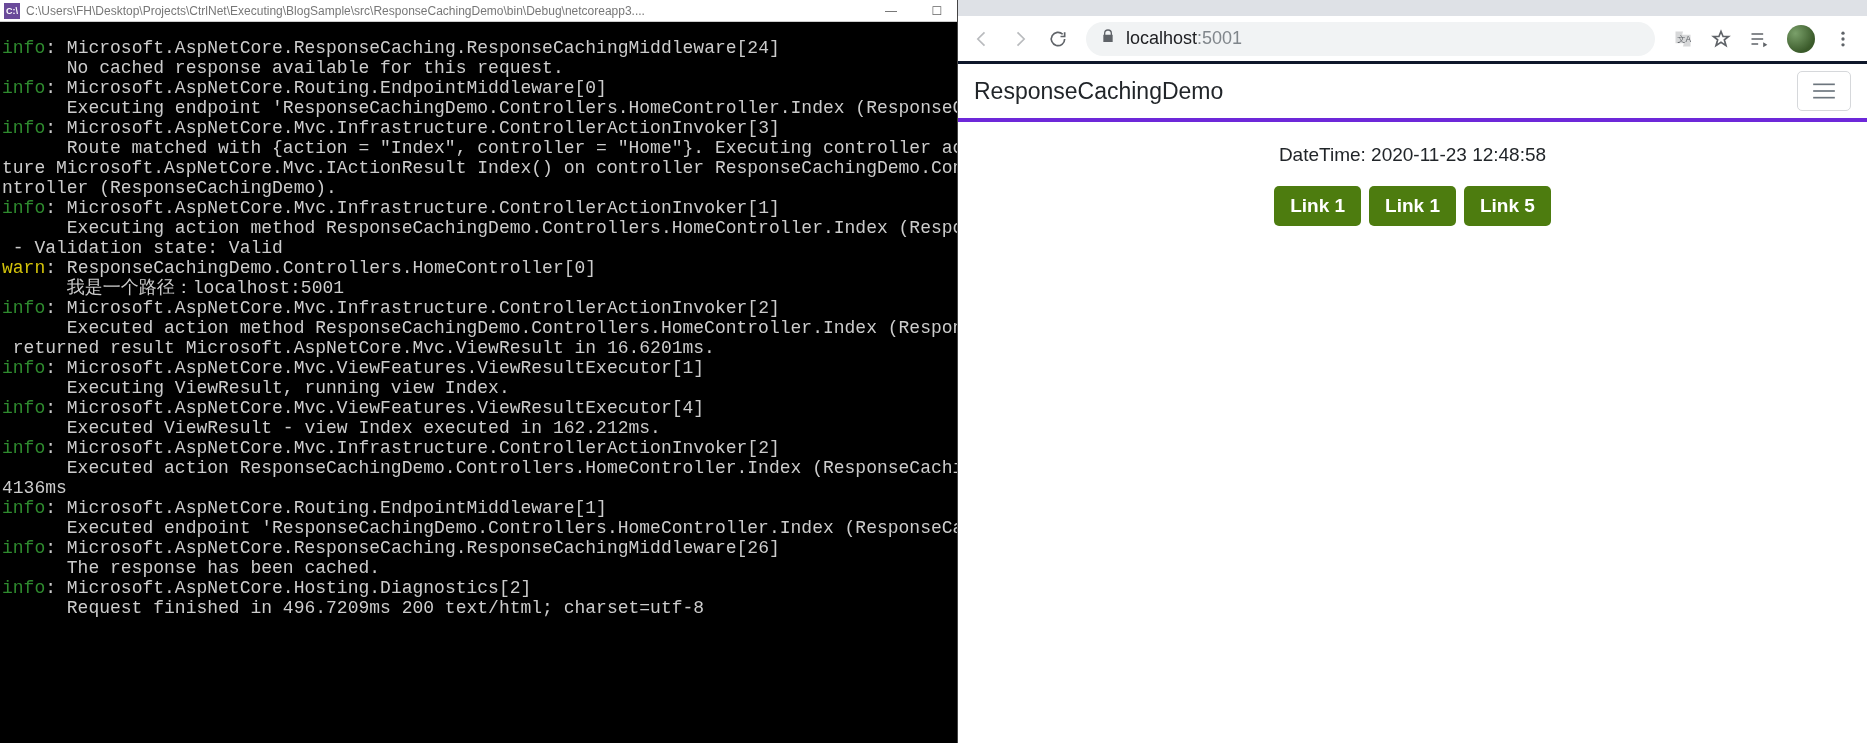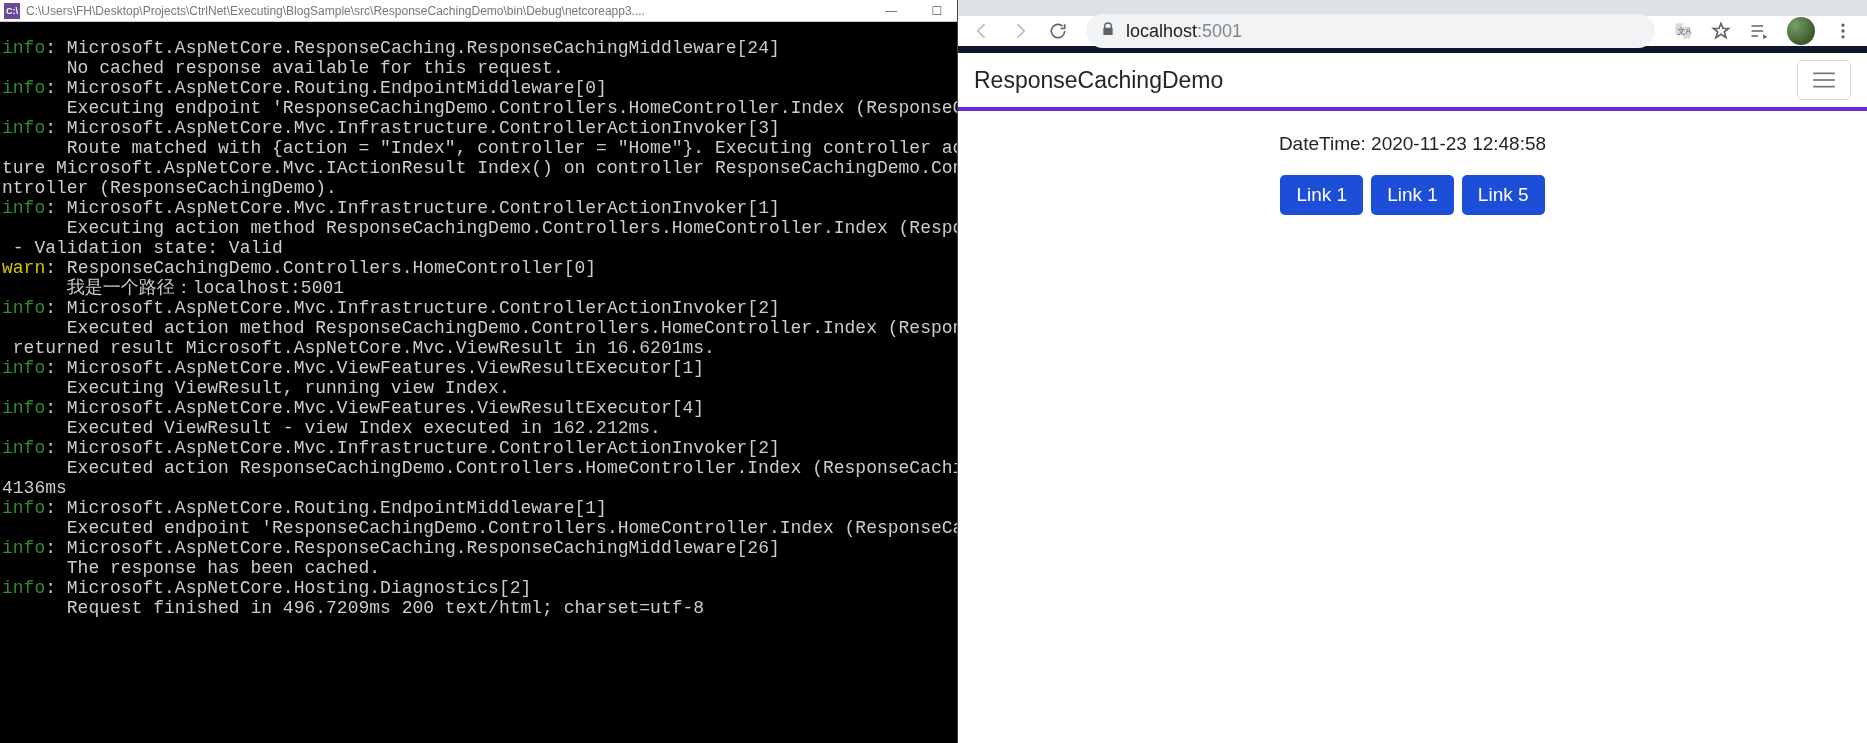--- a/index.html
+++ b/index.html
@@ -24,22 +24,22 @@
     font-size: 18px; line-height: 20px; padding: 16px 2px; white-space: pre; overflow: hidden;
   }
   .lvl-info { color: #2e8b2e; }
   .lvl-warn { color: #d4c40a; }
   .log-line { white-space: pre; }
 
   
   .browser { flex: 1; display: flex; flex-direction: column; background: #fff; }
   .tab-strip { height: 16px; background: #dee1e6; }
   .toolbar {
-    height: 37px; background: #fff; display: flex; align-items: center;
-    gap: 18px; padding: 0 14px; border-bottom: 7px solid #0f172a;
+    height: 48px; background: #fff; display: flex; align-items: center;
+    gap: 18px; padding: 0 14px; border-bottom: 3px solid #0f172a;
   }
   .nav-icn { width: 20px; height: 20px; color: #5f6368; display:flex; align-items:center; justify-content:center; }
   .nav-icn.disabled { color: #b9bbbe; }
   .addr {
     flex: 1; height: 34px; background: #f1f3f4; border-radius: 17px;
     display: flex; align-items: center; gap: 10px; padding: 0 14px; color: #202124;
     font-size: 18px;
   }
   .addr .host { color: #202124; }
   .addr .port { color: #80868b; }
@@ -52,22 +52,22 @@
     font-size: 23px; color: #212529;
   }
   .hamburger {
     width: 54px; height: 40px; border: 1px solid #d6d8db; border-radius: 5px;
     display: flex; align-items: center; justify-content: center;
   }
   .hamburger svg { width: 26px; height: 20px; stroke: #6c757d; }
   .content { text-align: center; padding-top: 22px; font-size: 19px; color: #212529; }
   .btn-row { margin-top: 20px; display: flex; justify-content: center; gap: 8px; }
   .btn {
-    background: #1d4ed8; color: #fff; border: none; border-radius: 5px;
-    padding: 9px 16px; font-size: 19px; cursor: pointer;
+    background: #4d7c0f; color: #fff; border: none; border-radius: 5px;
+    padding: 9px 16px; font-size: 19px; cursor: pointer; font-weight: bold;
   }
 </style>
 </head>
 <body>
 
 <div class="container">
 
   <div class="console-window">
     <div class="console-titlebar">
       <div class="console-icon">C:\</div>

